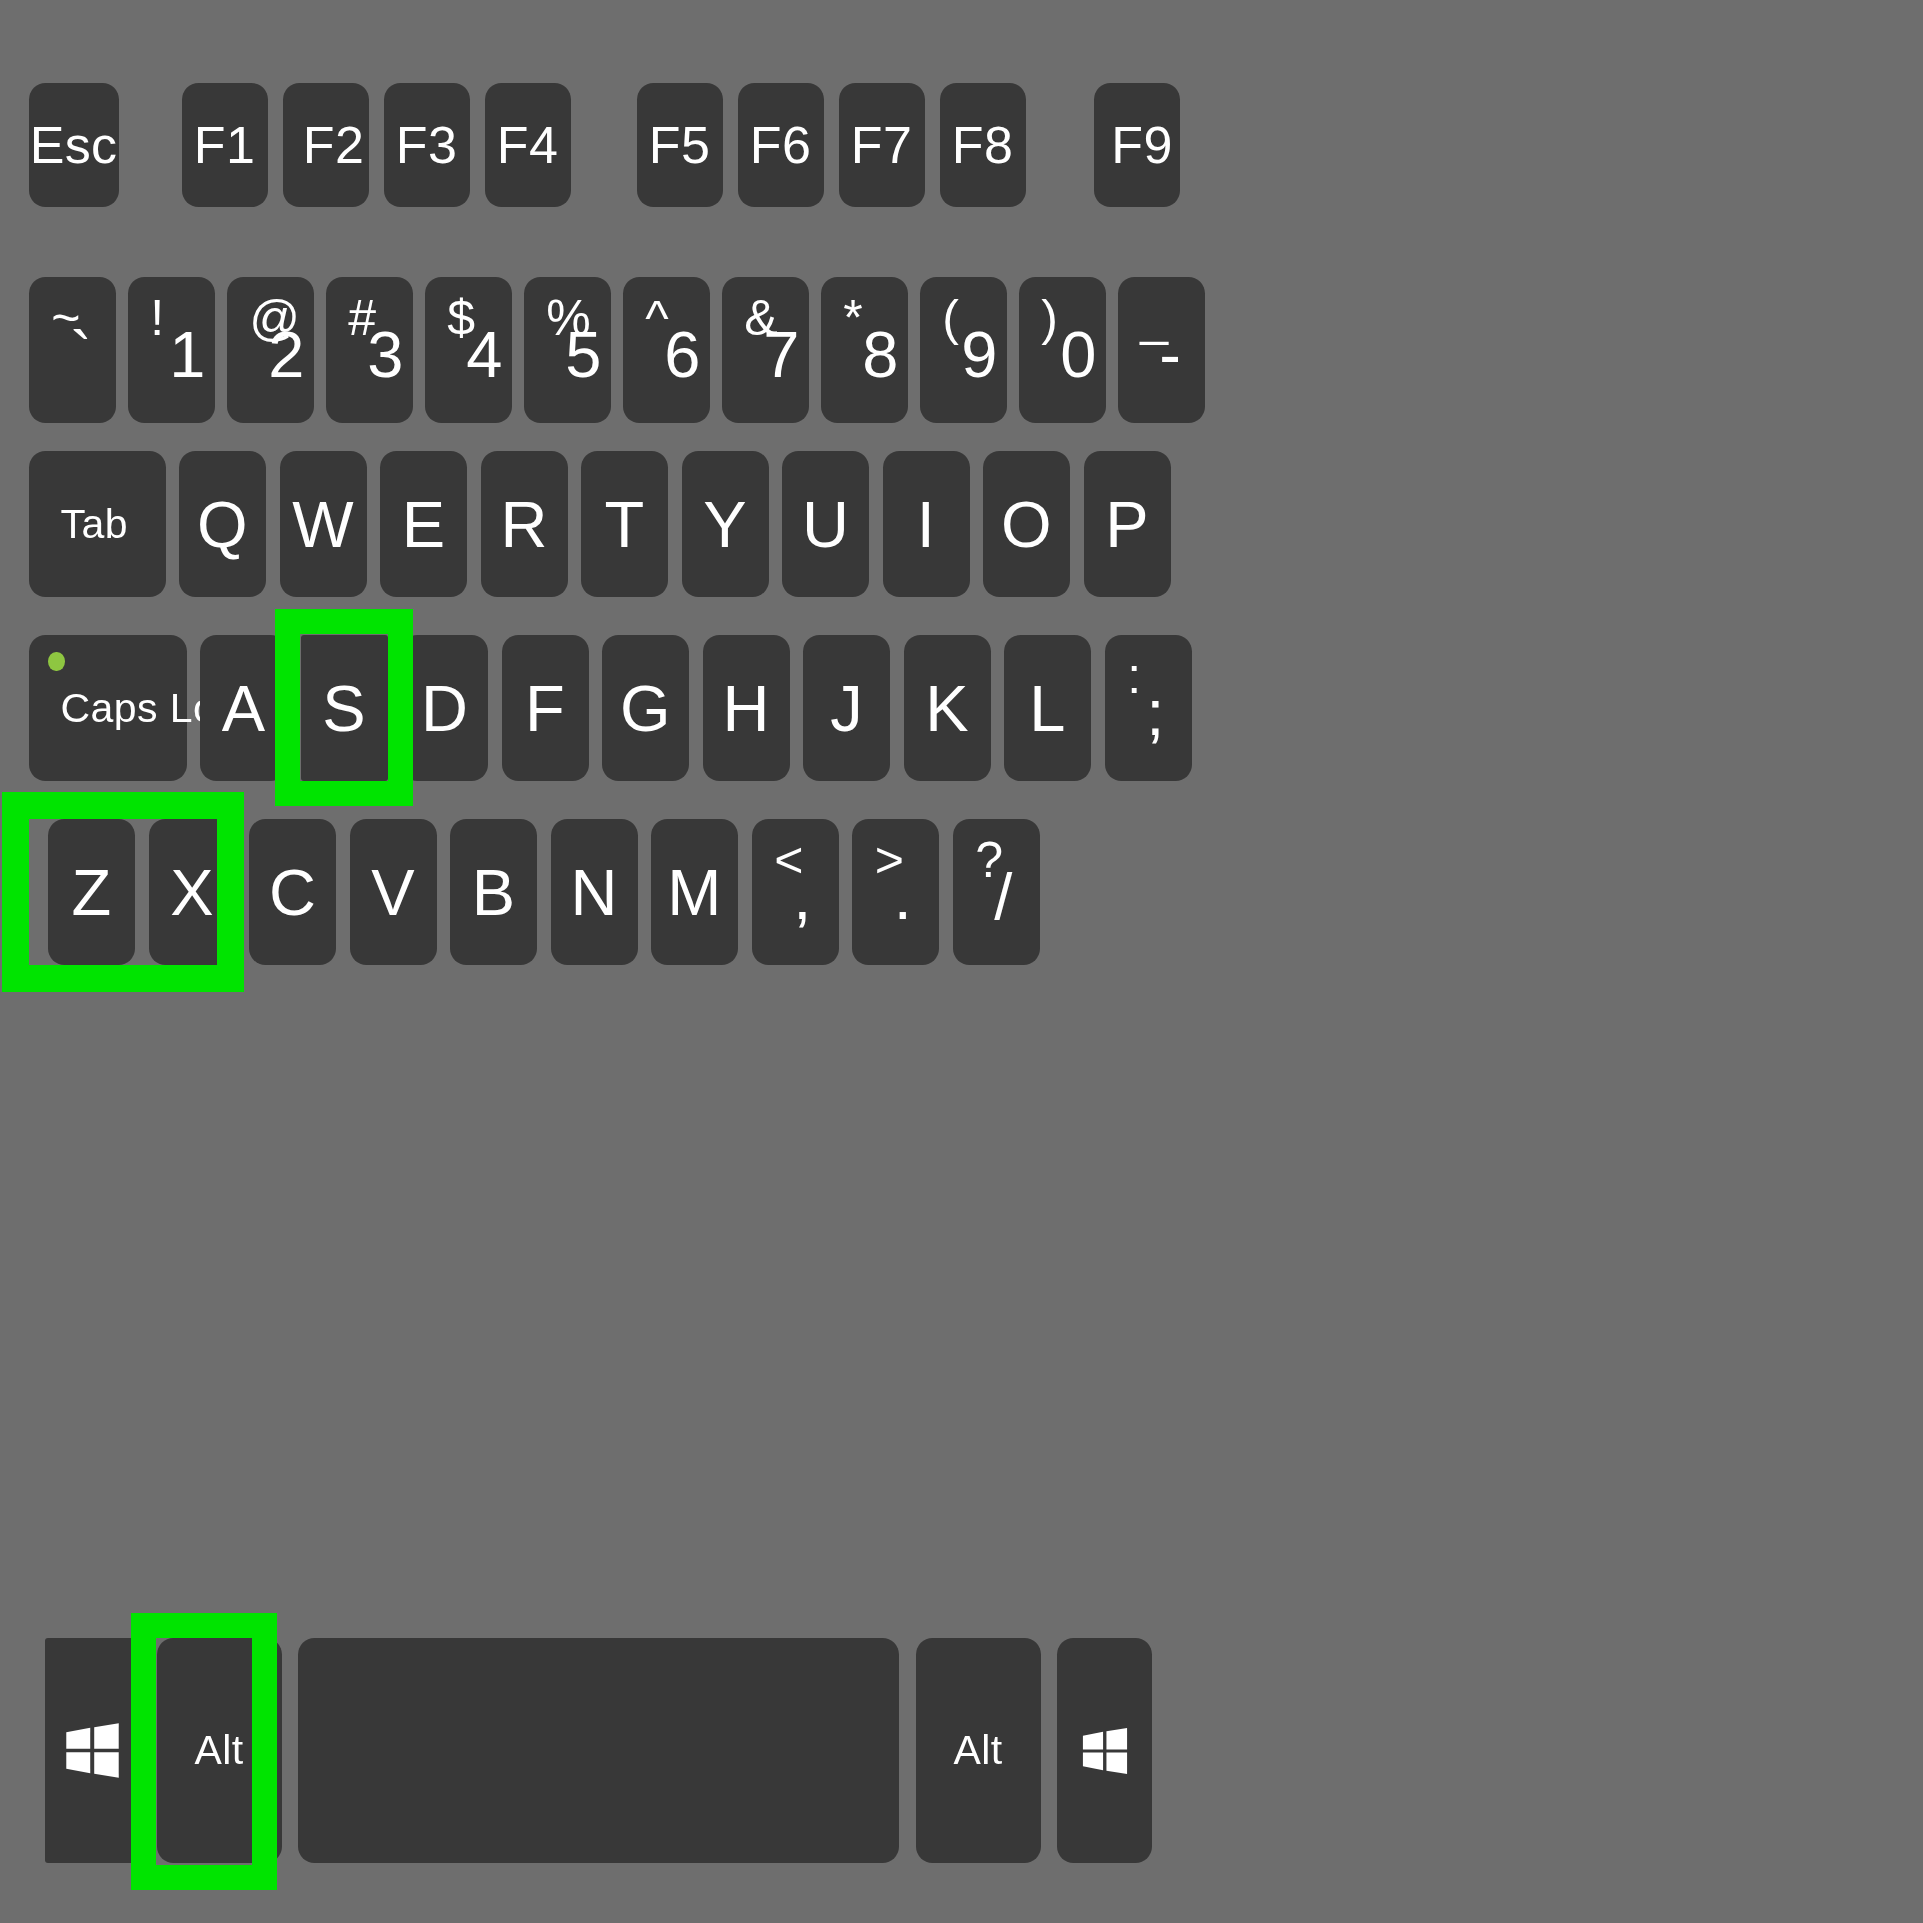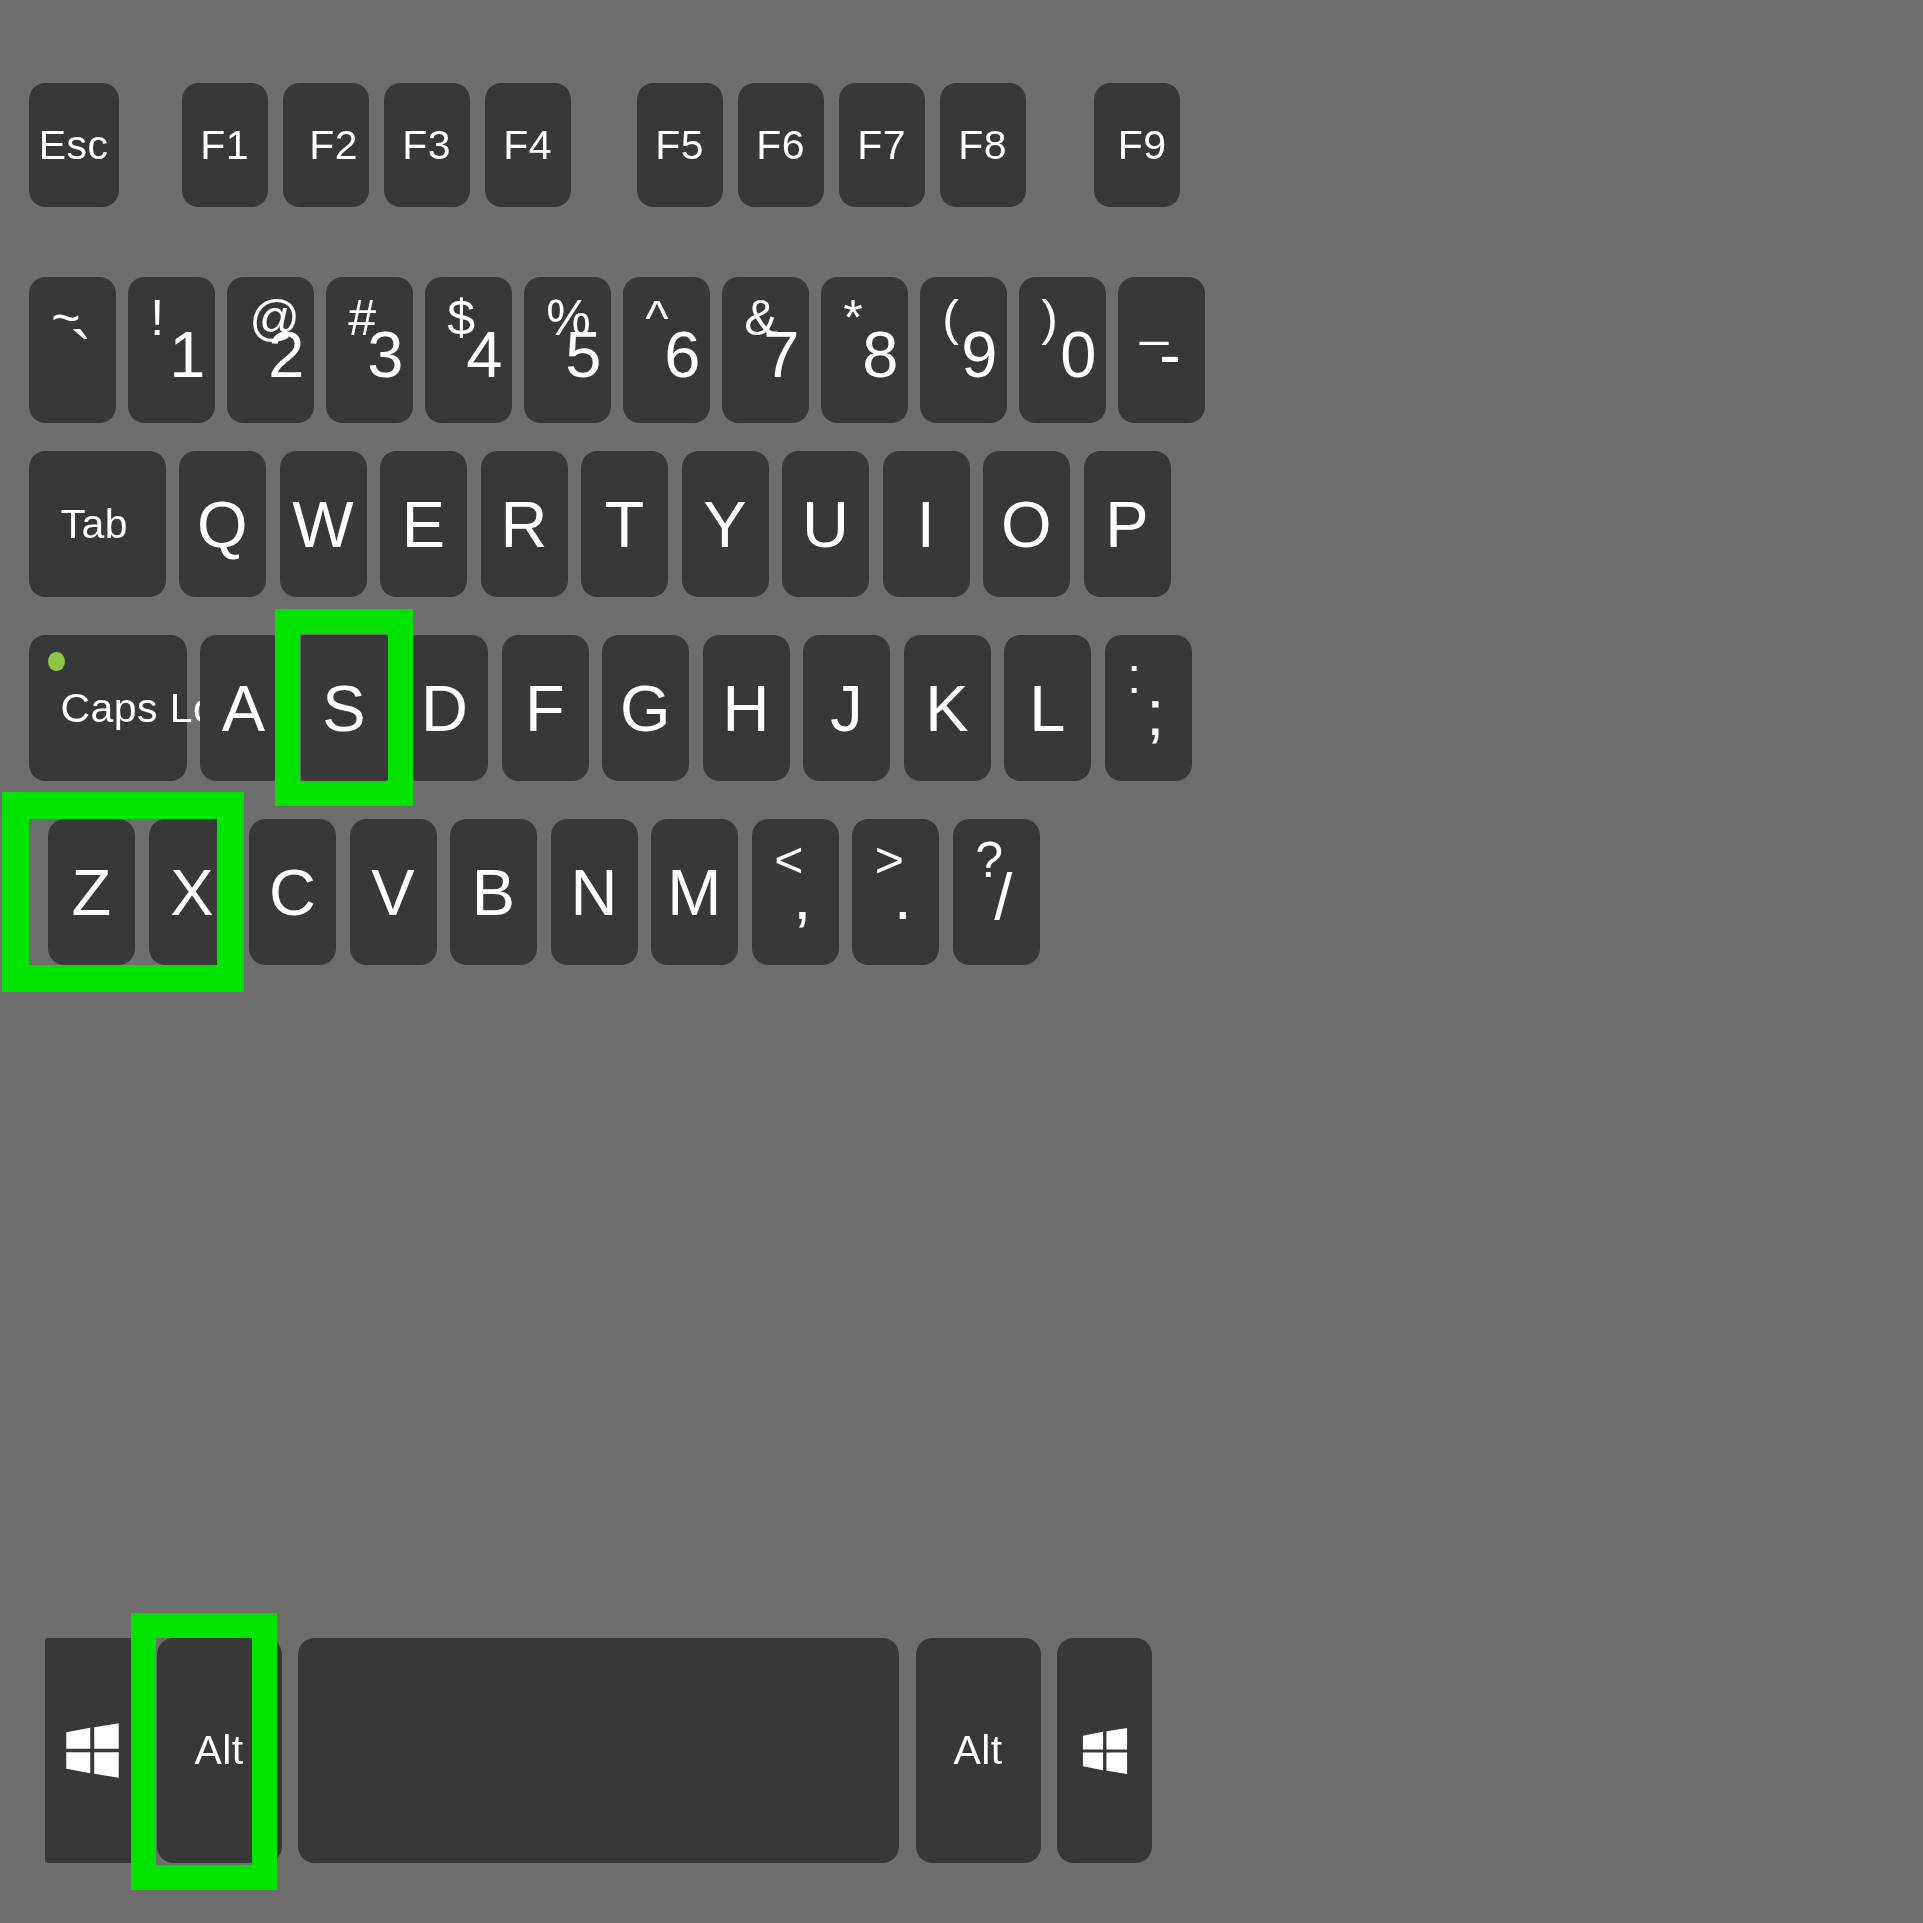--- a/index.html
+++ b/index.html
@@ -76,21 +76,21 @@
   }
   .key.word.center {
     justify-content: center;
   }
   .key.word.center .label {
     padding-left: 0;
   }
 
   
   .key.fkey .label {
-    font-size: 41px;
+    font-size: 52px;
     line-height: 1;
     color: #ffffff;
   }
 
   
   .key.dual {
     justify-content: flex-start;
     align-items: flex-start;
   }
   .key.dual .legend-wrap {

